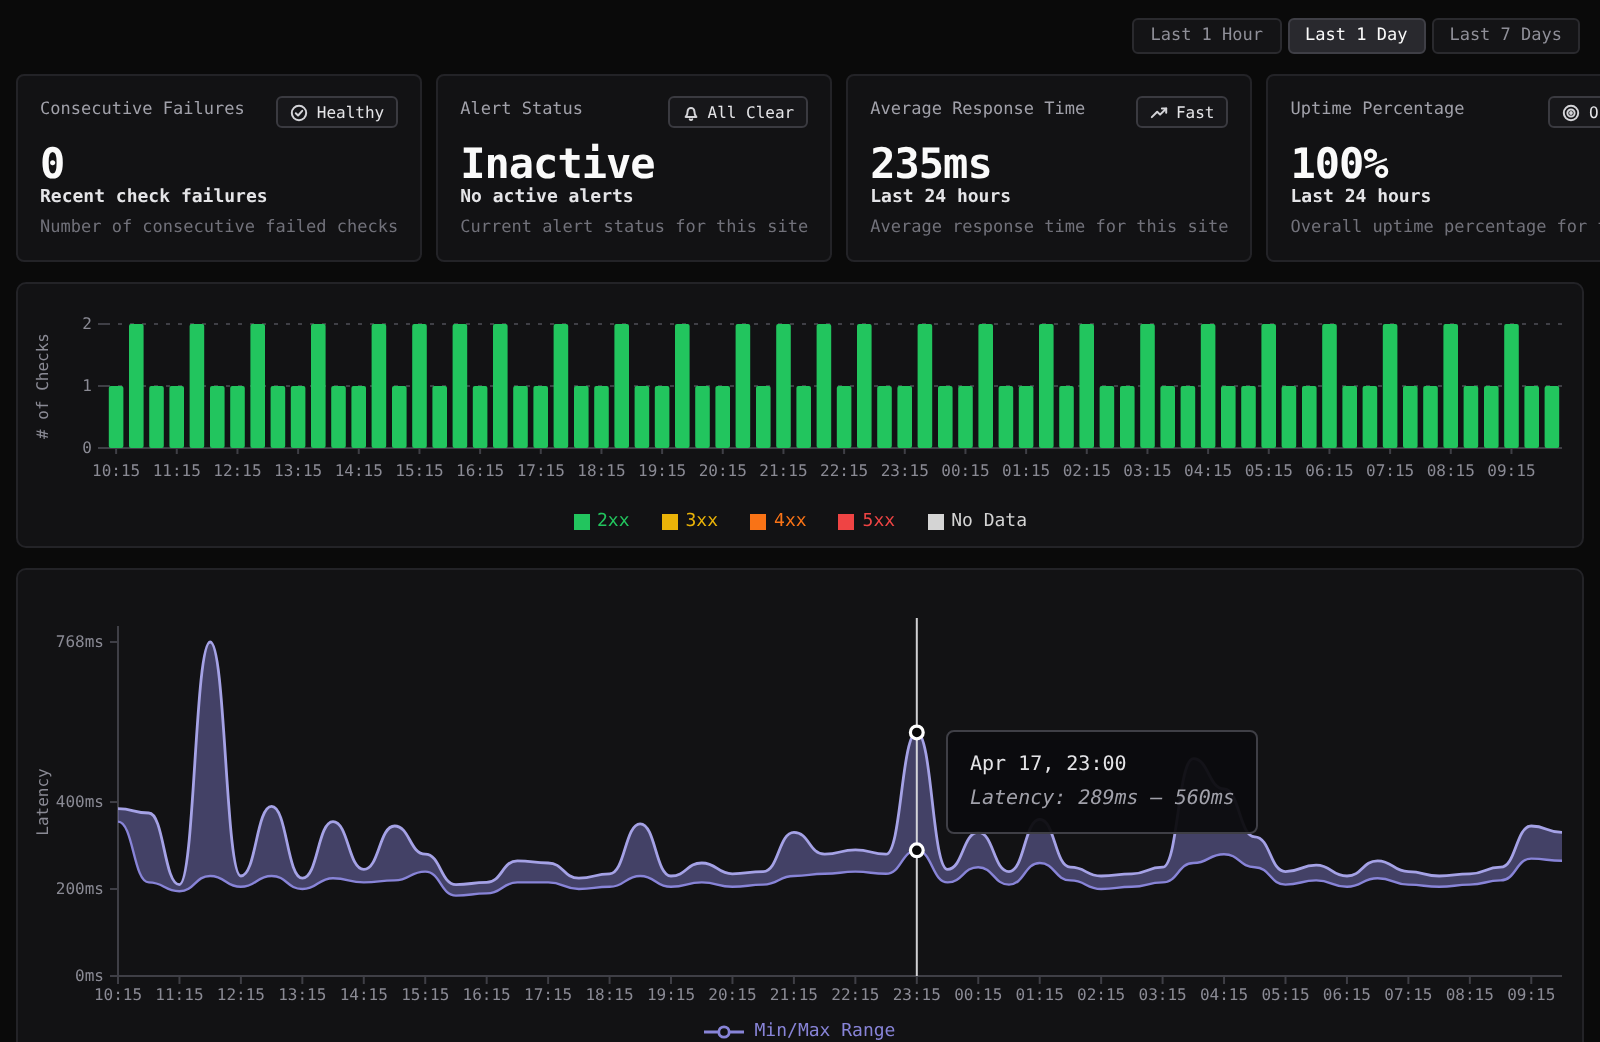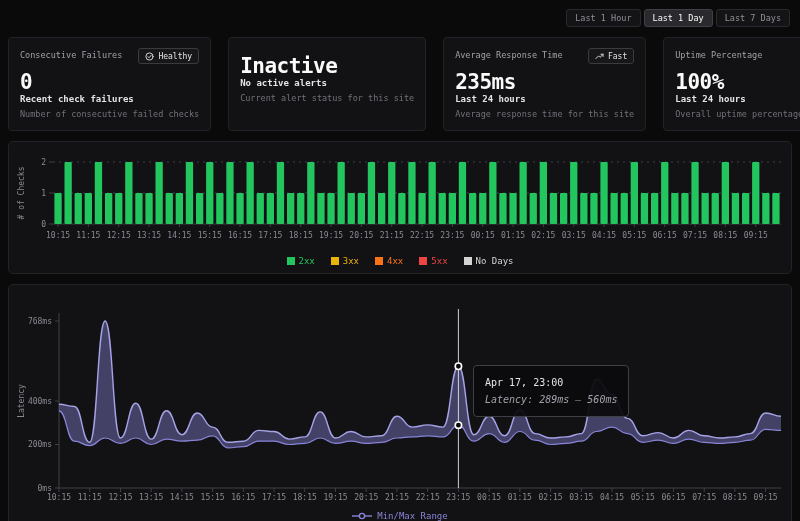--- a/index.html
+++ b/index.html
@@ -10,21 +10,21 @@
     font-family:"DejaVu Sans Mono","Liberation Mono",monospace;
   }
   
   .toolbar { display:flex; justify-content:flex-end; gap:3px; padding:9px 10px 0; }
   .range-btn {
     background:#141416; border:1px solid #2a2a2e; color:#8f8f98;
     font-family:inherit; font-size:8.5px; padding:3px 8px; border-radius:3px; cursor:pointer;
   }
   .range-btn.active { background:#29292e; color:#fafafa; border-color:#3f3f46; }
   
-  .cards { display:flex; gap:17px; margin:10px 8px 0; }
+  .cards { display:flex; gap:7px; margin:10px 8px 0; }
   .card { flex:1; background:#121214; border:1px solid #232327; border-radius:4px; padding:10px 11px 11px; }
   .card-head { display:flex; justify-content:space-between; align-items:flex-start; gap:4px; }
   .card-title { font-size:8.5px; color:#a1a1aa; padding-top:2px; white-space:nowrap; }
   .badge {
     display:inline-flex; align-items:center; gap:4px; flex:none;
     border:1px solid #3a3a40; background:#17171a; border-radius:3px;
     padding:2.5px 6px; font-size:8px; color:#e4e4e7; white-space:nowrap;
   }
   .badge svg { width:9px; height:9px; stroke:#d4d4d8; fill:none; stroke-width:1.1; stroke-linecap:round; stroke-linejoin:round; }
   .card-value { font-size:21px; font-weight:bold; color:#fafafa; margin-top:6px; letter-spacing:-0.5px; }
@@ -68,20 +68,30 @@
           </svg>
         <span>Healthy</span>
       </span>
     </div>
     <div class="card-value">0</div>
     <div class="card-sub">Recent check failures</div>
     <div class="card-desc">Number of consecutive failed checks</div>
   </div>
 
   <div class="card">
+    <div class="card-head">
+      <span class="card-title">Alert Status</span>
+      <span class="badge">
+        <svg viewBox="0 0 10 10">
+            <path d="M2 7.2h6c-.9-.8-1.1-1.7-1.1-3.1a1.9 1.9 0 0 0-3.8 0c0 1.4-.2 2.3-1.1 3.1z"></path>
+            <path d="M4.3 8.5a.8.8 0 0 0 1.4 0"></path>
+          </svg>
+        <span>All Clear</span>
+      </span>
+    </div>
     <div class="card-value">Inactive</div>
     <div class="card-sub">No active alerts</div>
     <div class="card-desc">Current alert status for this site</div>
   </div>
 
   <div class="card">
     <div class="card-head">
       <span class="card-title">Average Response Time</span>
       <span class="badge">
         <svg viewBox="0 0 10 10">
@@ -260,21 +270,21 @@
       <span class="legend-item">
         <span class="sw" style="background: rgb(249, 115, 22);"></span>
         <span style="color: rgb(249, 115, 22);">4xx</span>
       </span>
       <span class="legend-item">
         <span class="sw" style="background: rgb(239, 68, 68);"></span>
         <span style="color: rgb(239, 68, 68);">5xx</span>
       </span>
       <span class="legend-item">
         <span class="sw" style="background: rgb(212, 212, 212);"></span>
-        <span style="color: rgb(212, 212, 212);">No Days</span>
+        <span style="color: rgb(212, 212, 212);">No Data</span>
       </span>
     </div>
 </div>
 
 <div class="panel" id="latency-panel">
   <svg id="latency-chart" width="774" height="212" viewBox="0 0 774 212">
       <line x1="46" y1="20" x2="46" y2="195" stroke="#3f3f46"></line>
       <line x1="46" y1="195" x2="768" y2="195" stroke="#3f3f46"></line>
       <line x1="42" y1="195" x2="46" y2="195" stroke="#3f3f46"></line>
       <text x="39" y="197.5" text-anchor="end" font-size="8" fill="#8a8a94">0ms</text>

